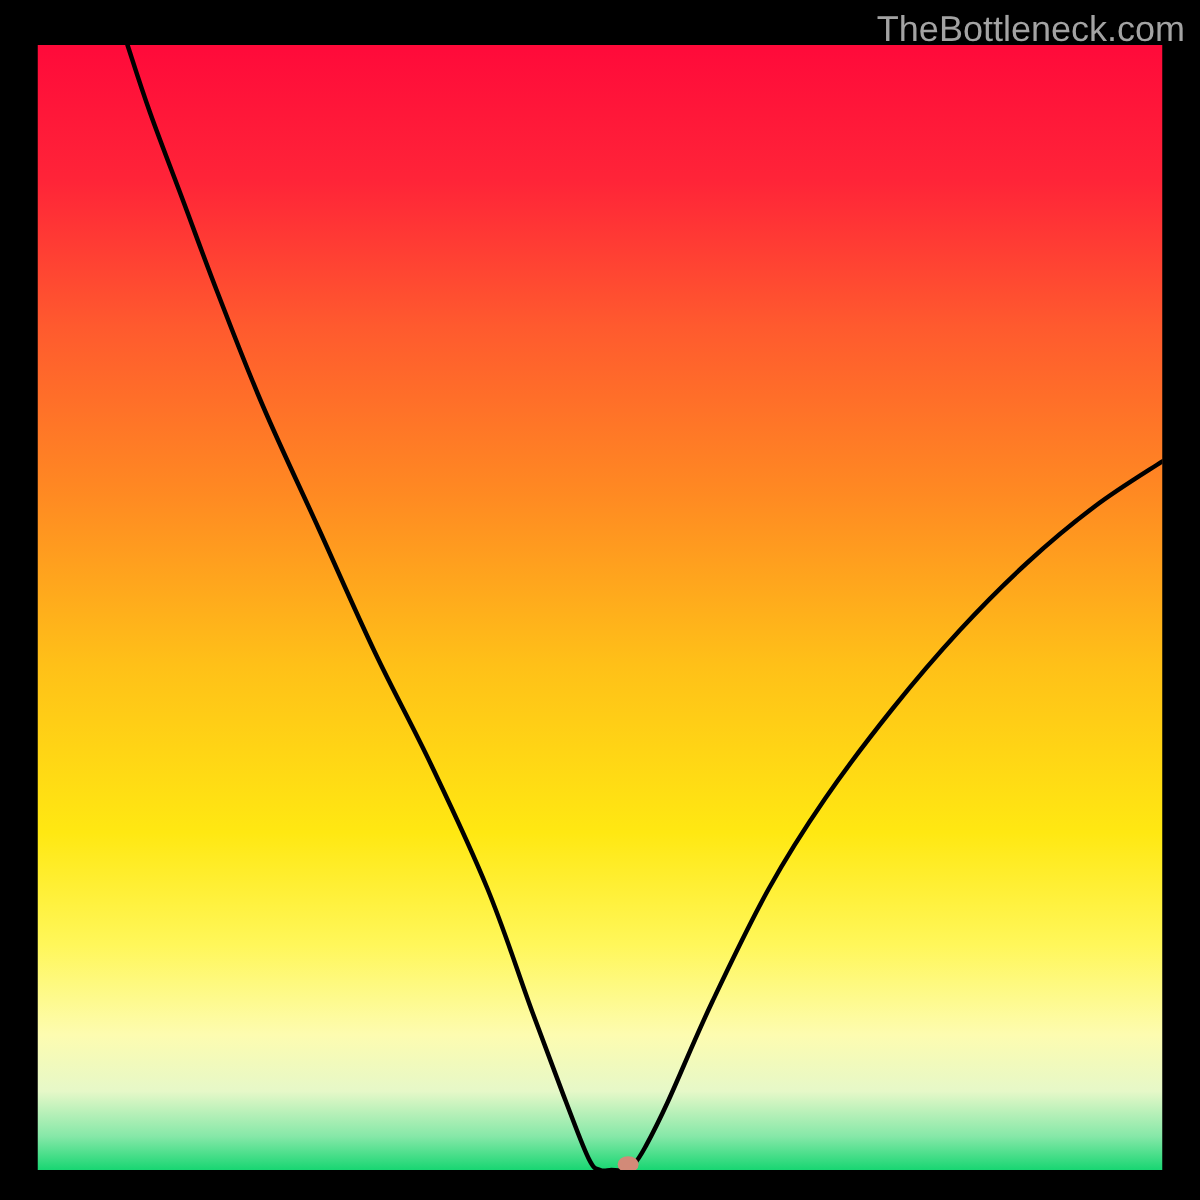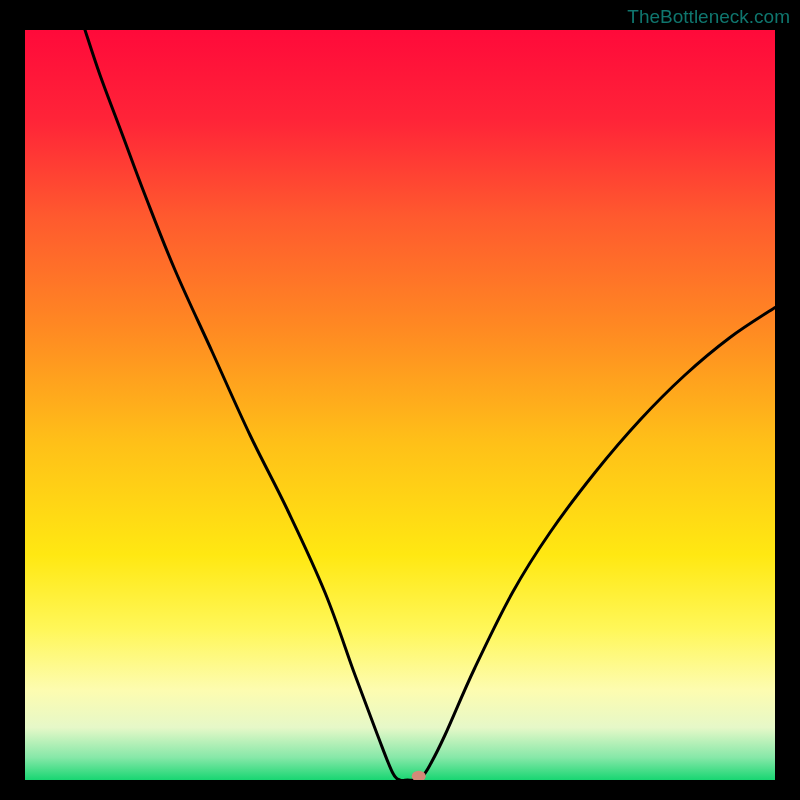--- a/index.html
+++ b/index.html
@@ -13,22 +13,22 @@
   }
   .container {
     width: 800px;
     height: 800px;
     position: relative;
   }
   .watermark {
     position: absolute;
     top: 6px;
     right: 10px;
-    color: #0f766e;
-    font-size: 19px;
+    color: #a3a3a3;
+    font-size: 24px;
     font-weight: 500;
     z-index: 10;
   }
   .plot-area {
     position: absolute;
     left: 25px;
     top: 30px;
     width: 750px;
     height: 750px;
   }

